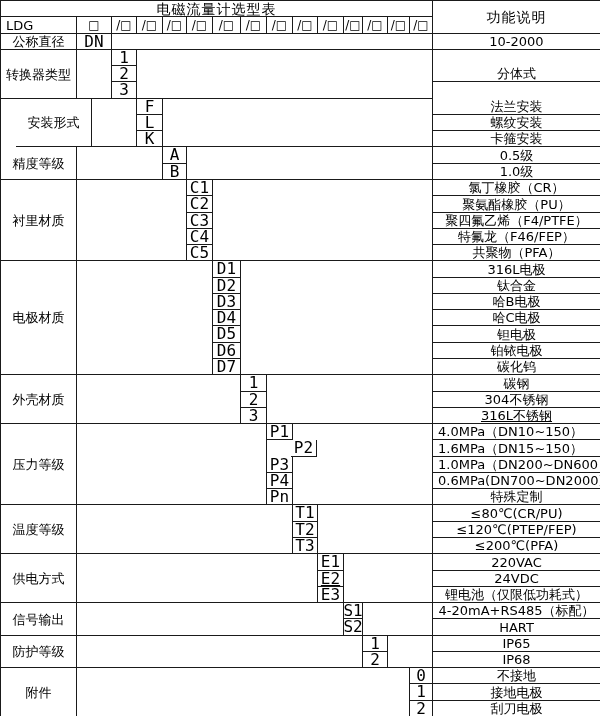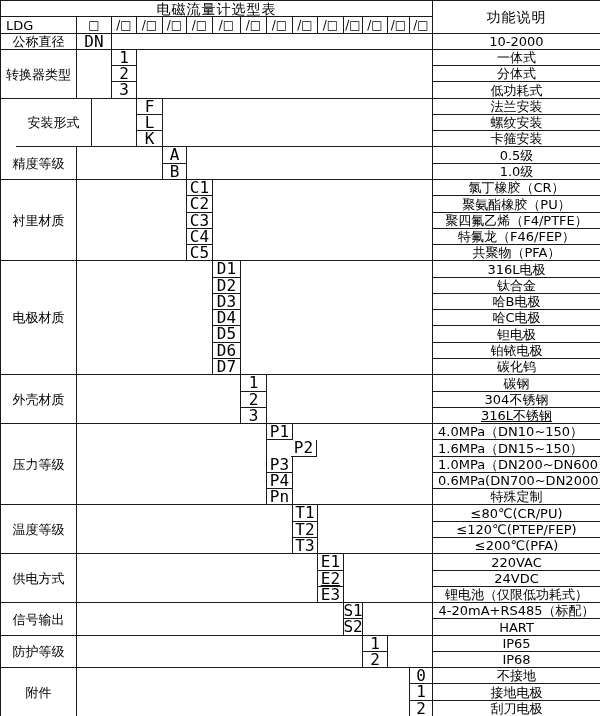--- a/index.html
+++ b/index.html
@@ -52,25 +52,23 @@
     <div class="cell model" style="left: 362px; top: 16px; width: 25px; height: 17px;">/□</div>
     <div class="cell model" style="left: 387px; top: 16px; width: 22px; height: 17px;">/□</div>
     <div class="cell model" style="left: 409px; top: 16px; width: 23px; height: 17px;">/□</div>
     <div class="cell" style="left: 0px; top: 33px; width: 76px; height: 16px;">公称直径</div>
     <div class="cell code" style="left: 76px; top: 33px; width: 35px; height: 16px;">DN</div>
     <div class="cell" style="left: 111px; top: 33px; width: 321px; height: 16px;"></div>
     <div class="cell" style="left: 432px; top: 33px; width: 168px; height: 16px;">10-2000</div>
     <div class="cell" style="left: 0px; top: 49px; width: 76px; height: 49px;">转换器类型</div>
     <div class="cell" style="left: 76px; top: 49px; width: 35px; height: 49px;"></div>
     <div class="cell code" style="left: 111px; top: 49px; width: 25px; height: 16px;">1</div>
-    <div class="cell" style="left: 432px; top: 49px; width: 168px; height: 16px;">一体式</div>
     <div class="cell code" style="left: 111px; top: 65px; width: 25px; height: 16px;">2</div>
     <div class="cell" style="left: 432px; top: 65px; width: 168px; height: 16px;">分体式</div>
     <div class="cell code" style="left: 111px; top: 81px; width: 25px; height: 17px;">3</div>
-    <div class="cell" style="left: 432px; top: 81px; width: 168px; height: 17px;">低功耗式</div>
     <div class="cell" style="left: 136px; top: 49px; width: 296px; height: 49px;"></div>
     <div class="cell" style="left: 15px; top: 98px; width: 76px; height: 48px;">安装形式</div>
     <div class="cell" style="left: 76px; top: 98px; width: 60px; height: 48px;"></div>
     <div class="cell code" style="left: 136px; top: 98px; width: 26px; height: 16px;">F</div>
     <div class="cell" style="left: 432px; top: 98px; width: 168px; height: 16px;">法兰安装</div>
     <div class="cell code" style="left: 136px; top: 114px; width: 26px; height: 16px;">L</div>
     <div class="cell" style="left: 432px; top: 114px; width: 168px; height: 16px;">螺纹安装</div>
     <div class="cell code" style="left: 136px; top: 130px; width: 26px; height: 16px;">K</div>
     <div class="cell" style="left: 432px; top: 130px; width: 168px; height: 16px;">卡箍安装</div>
     <div class="cell" style="left: 162px; top: 98px; width: 270px; height: 48px;"></div>

